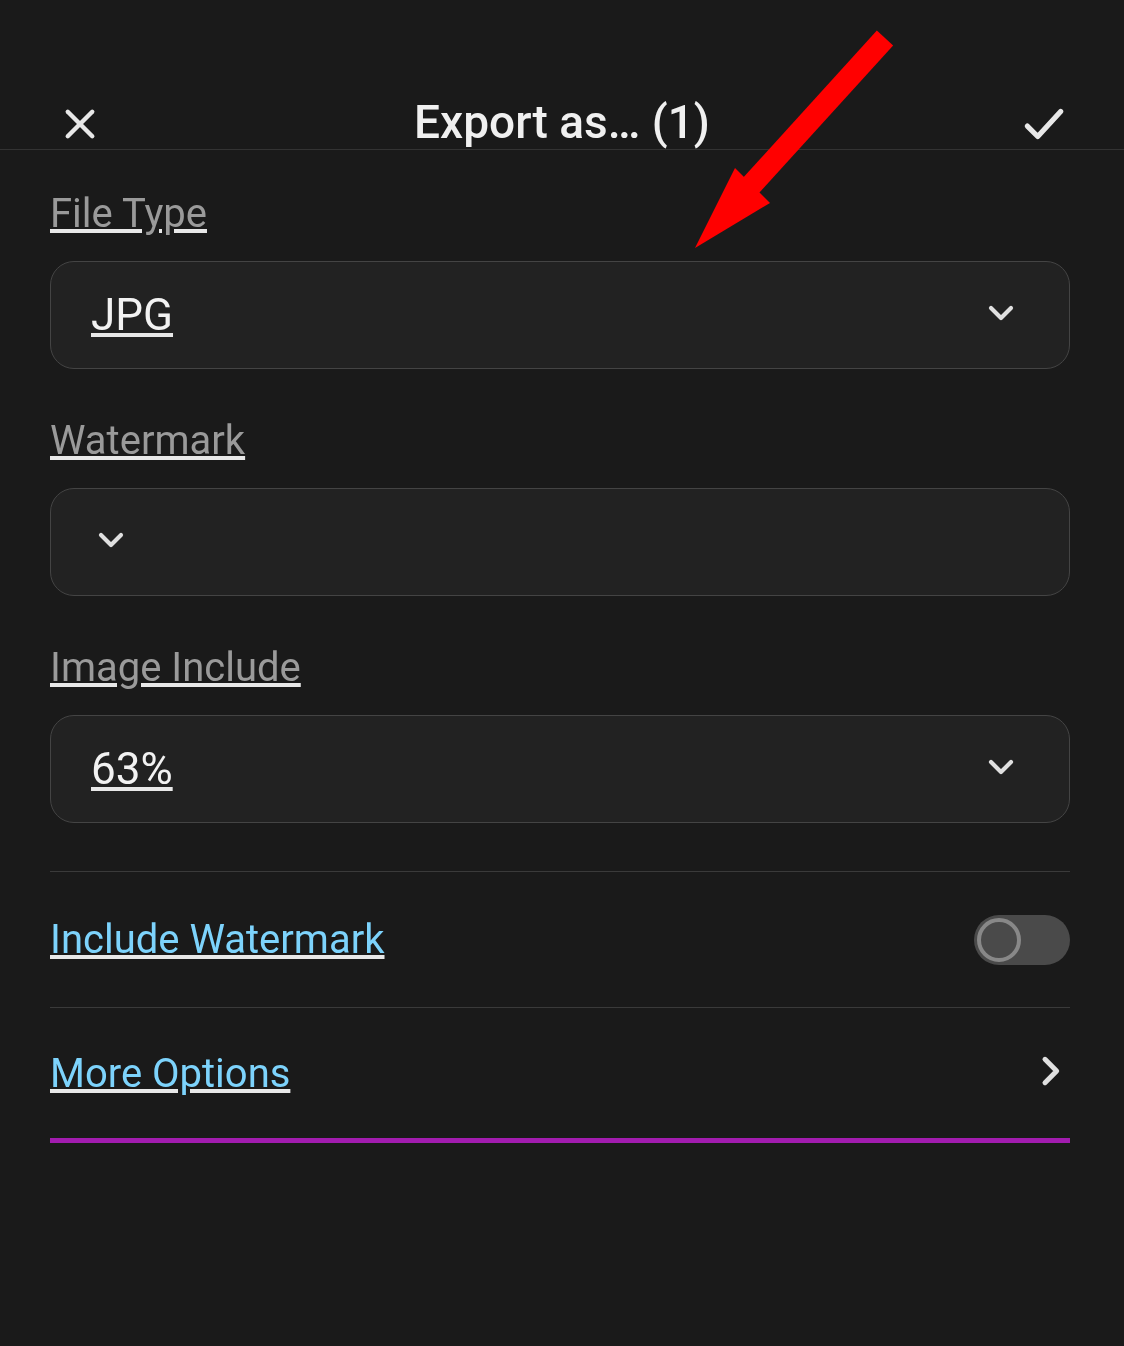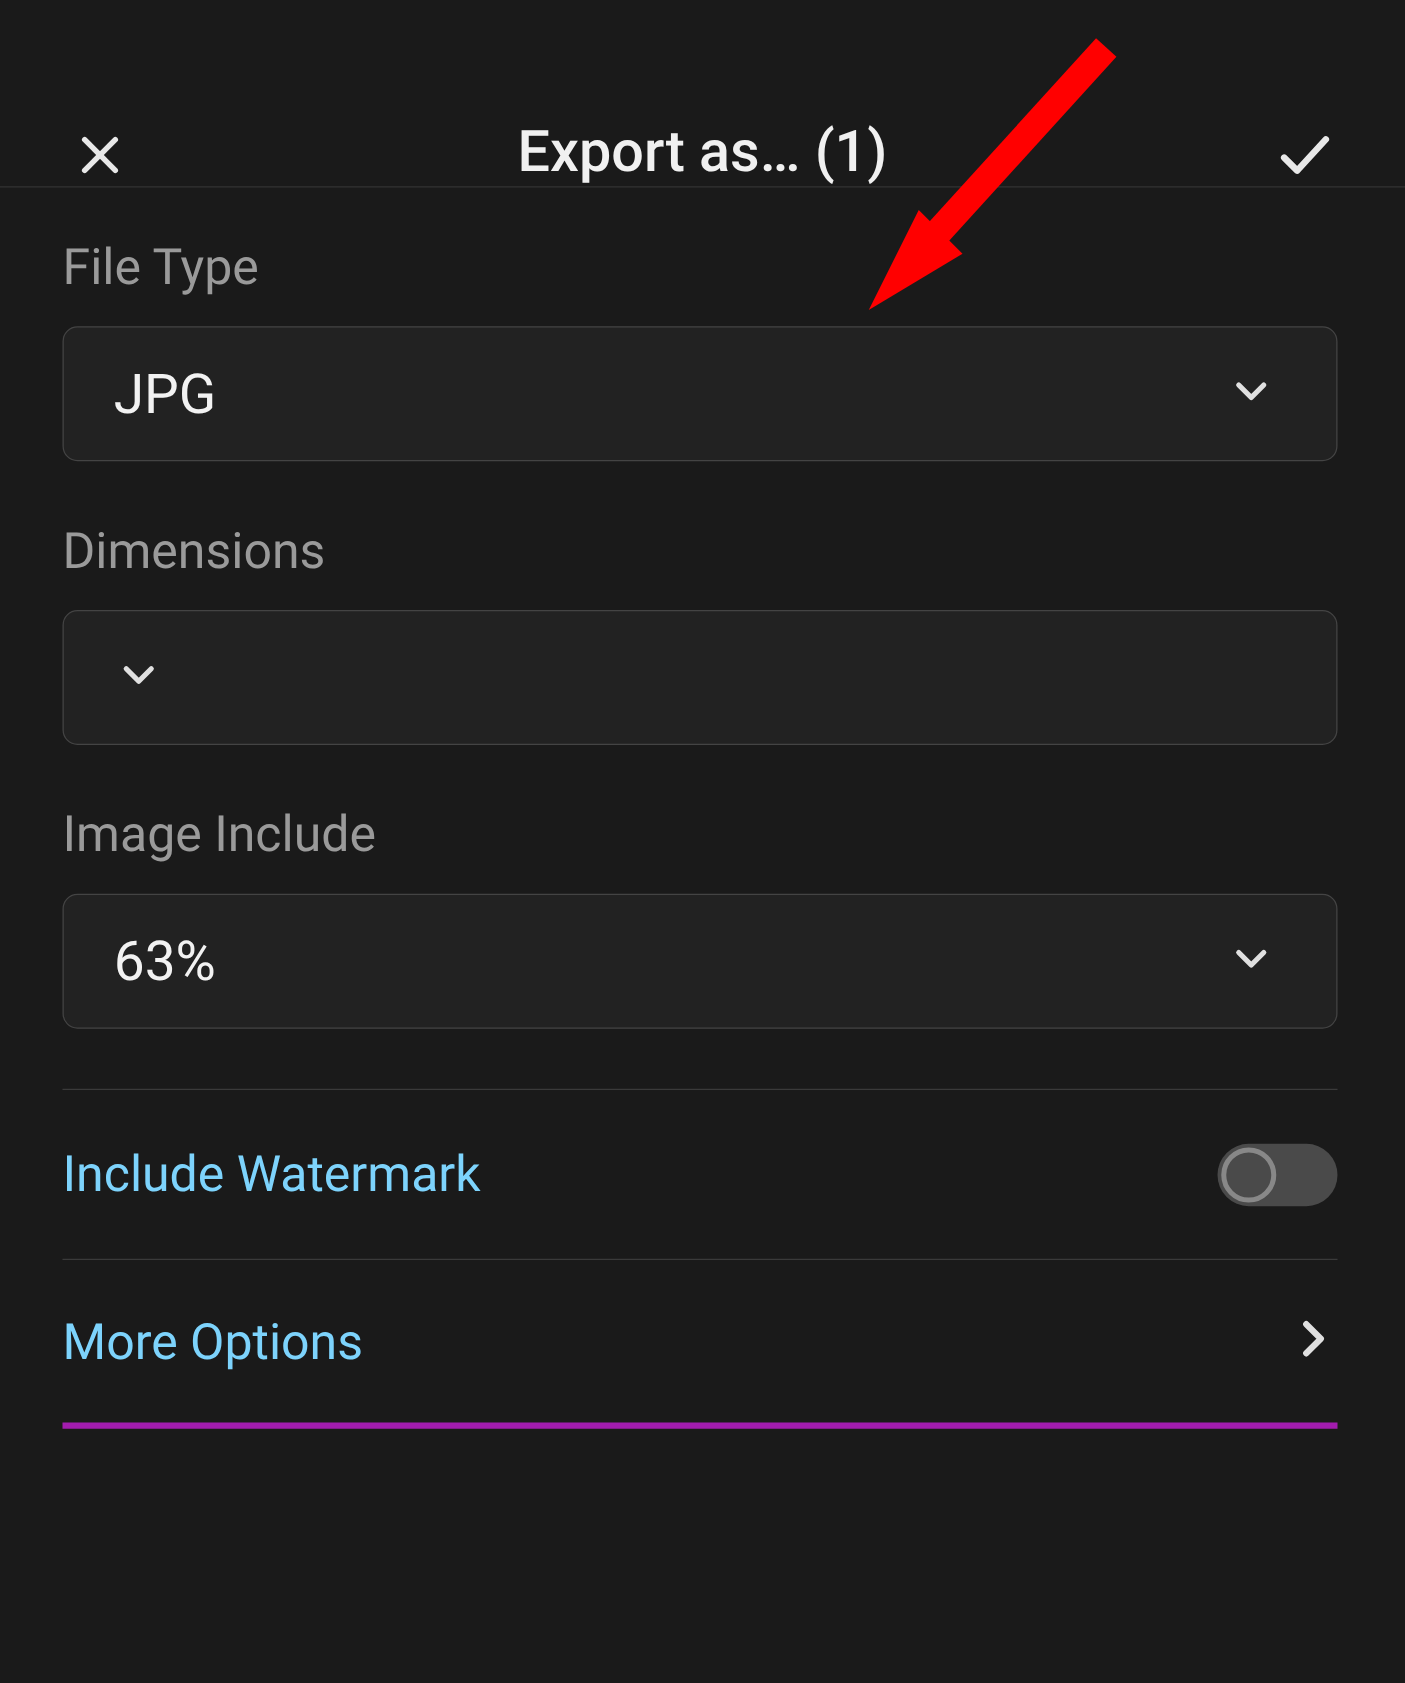--- a/index.html
+++ b/index.html
@@ -35,33 +35,34 @@
     width: 50px;
     height: 50px;
     display: flex;
     align-items: center;
     justify-content: center;
     cursor: pointer;
     color: #e8e8e8;
   }
   .content {
     padding: 40px 54px 0 50px;
+    text-decoration: underline;
   }
   .section-label {
     font-size: 40px;
     color: #9a9a9a;
     font-weight: 400;
     margin-bottom: 24px;
   }
   .dropdown {
     width: 100%;
     height: 108px;
     background: #222;
     border: 1px solid #444;
-    border-radius: 12px;
+    border-radius: 24px;
     display: flex;
     align-items: center;
     justify-content: space-between;
     padding: 0 48px 0 40px;
     cursor: pointer;
     margin-bottom: 48px;
     gap: 33px;
   }
   .dropdown-value {
     font-size: 44px;
@@ -135,21 +136,21 @@
   <div class="section-label">File Type</div>
   <div class="dropdown">
     <span class="dropdown-value">JPG</span>
     <span class="chevron">
       <svg width="40" height="40" viewBox="0 0 24 24" fill="none" stroke="currentColor" stroke-width="2.5" stroke-linecap="round" stroke-linejoin="round">
         <polyline points="6 9 12 15 18 9"></polyline>
       </svg>
     </span>
   </div>
 
-  <div class="section-label">Dimensions</div>
+  <div class="section-label">Watermark</div>
   <div class="dropdown">
     <span class="chevron">
       <svg width="40" height="40" viewBox="0 0 24 24" fill="none" stroke="currentColor" stroke-width="2.5" stroke-linecap="round" stroke-linejoin="round">
         <polyline points="6 9 12 15 18 9"></polyline>
       </svg>
     </span>
   </div>
 
   <div class="section-label">Image Include</div>
   <div class="dropdown">

